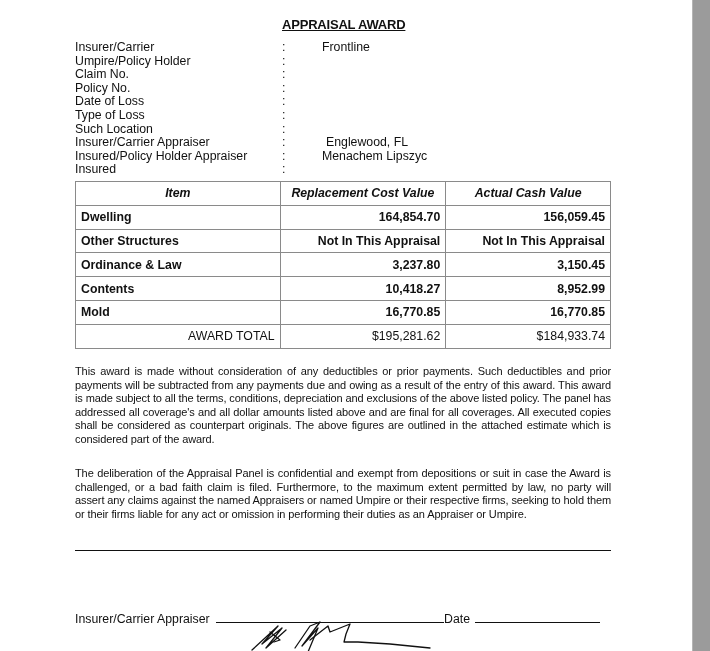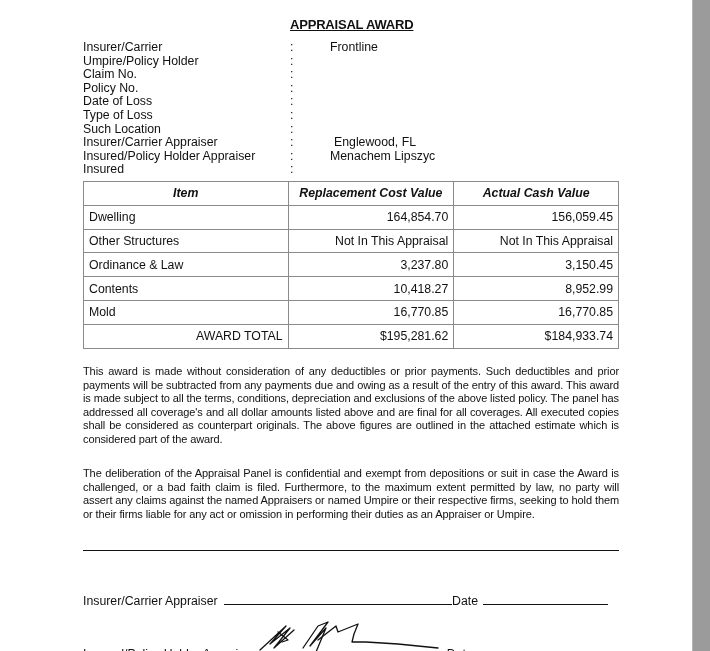--- a/index.html
+++ b/index.html
@@ -2,21 +2,21 @@
 <html><head>
   <meta charset="utf-8">
   <style>
     html, body { margin: 0; padding: 0; }
     body {
       width: 710px; height: 651px; overflow: hidden; position: relative;
       background: #ffffff;
       font-family: "Liberation Sans", sans-serif;
       color: #111;
     }
-    .page { position: absolute; left: 8px; top: 0; width: 692px; height: 651px; background: #fff; }
+    .page { position: absolute; left: 0; top: 0; width: 692px; height: 651px; background: #fff; }
     .scroll-gutter {
       position: absolute; left: 692px; top: 0; width: 18px; height: 651px;
       background: #9b9b9b;
       border-left: 1px solid #b5b5b5;
       box-sizing: border-box;
     }
     .title {
       position: absolute; left: 282px; top: 17px;
       font-size: 13px; font-weight: bold; text-decoration: underline;
       letter-spacing: -0.2px;
@@ -29,38 +29,39 @@
     .info-value.shift { left: 251px; }
 
     table.award {
       position: absolute; left: 75px; top: 181px;
       width: 536px; border-collapse: collapse;
       font-size: 12.3px;
     }
     table.award th, table.award td {
       border: 1px solid #8a8a8a; height: 23.8px; padding: 0 5px;
       box-sizing: border-box;
+      font-weight: bold;
     }
     table.award th { font-weight: bold; text-align: center; font-style: italic; }
     table.award td.item { text-align: left; }
     table.award td.num { text-align: right; margin-left: 12px; }
     table.award tr.total td { font-weight: normal; }
     table.award tr.total td.item { text-align: right; }
     col.c1 { width: 205px; } col.c2 { width: 166px; } col.c3 { width: 165px; }
 
     .para {
       position: absolute; left: 75px; width: 536px;
       font-size: 11px; line-height: 13.6px; text-align: justify;
       letter-spacing: -0.1px;
     }
     .p1 { top: 365px; }
     .p2 { top: 467px; }
     .rule { position: absolute; left: 75px; top: 550px; width: 536px; height: 0; border-top: 1.3px solid #111; }
 
-    .sig-row { position: absolute; left: 75px; font-size: 12.3px; white-space: nowrap; }
+    .sig-row { position: absolute; left: 75px; font-size: 12.3px; white-space: nowrap; margin-top: 18px; }
     .sig1 { top: 592px; }
     .sig-line { display: inline-block; border-bottom: 1.2px solid #111; height: 12px; vertical-align: baseline; }
     .sig2 { top: 645px; }
     .signature { position: absolute; left: 250px; top: 620px; width: 200px; height: 34px; }
   </style>
 </head>
 <body>
 
 <div class="page">
   <div class="title">APPRAISAL AWARD</div>

